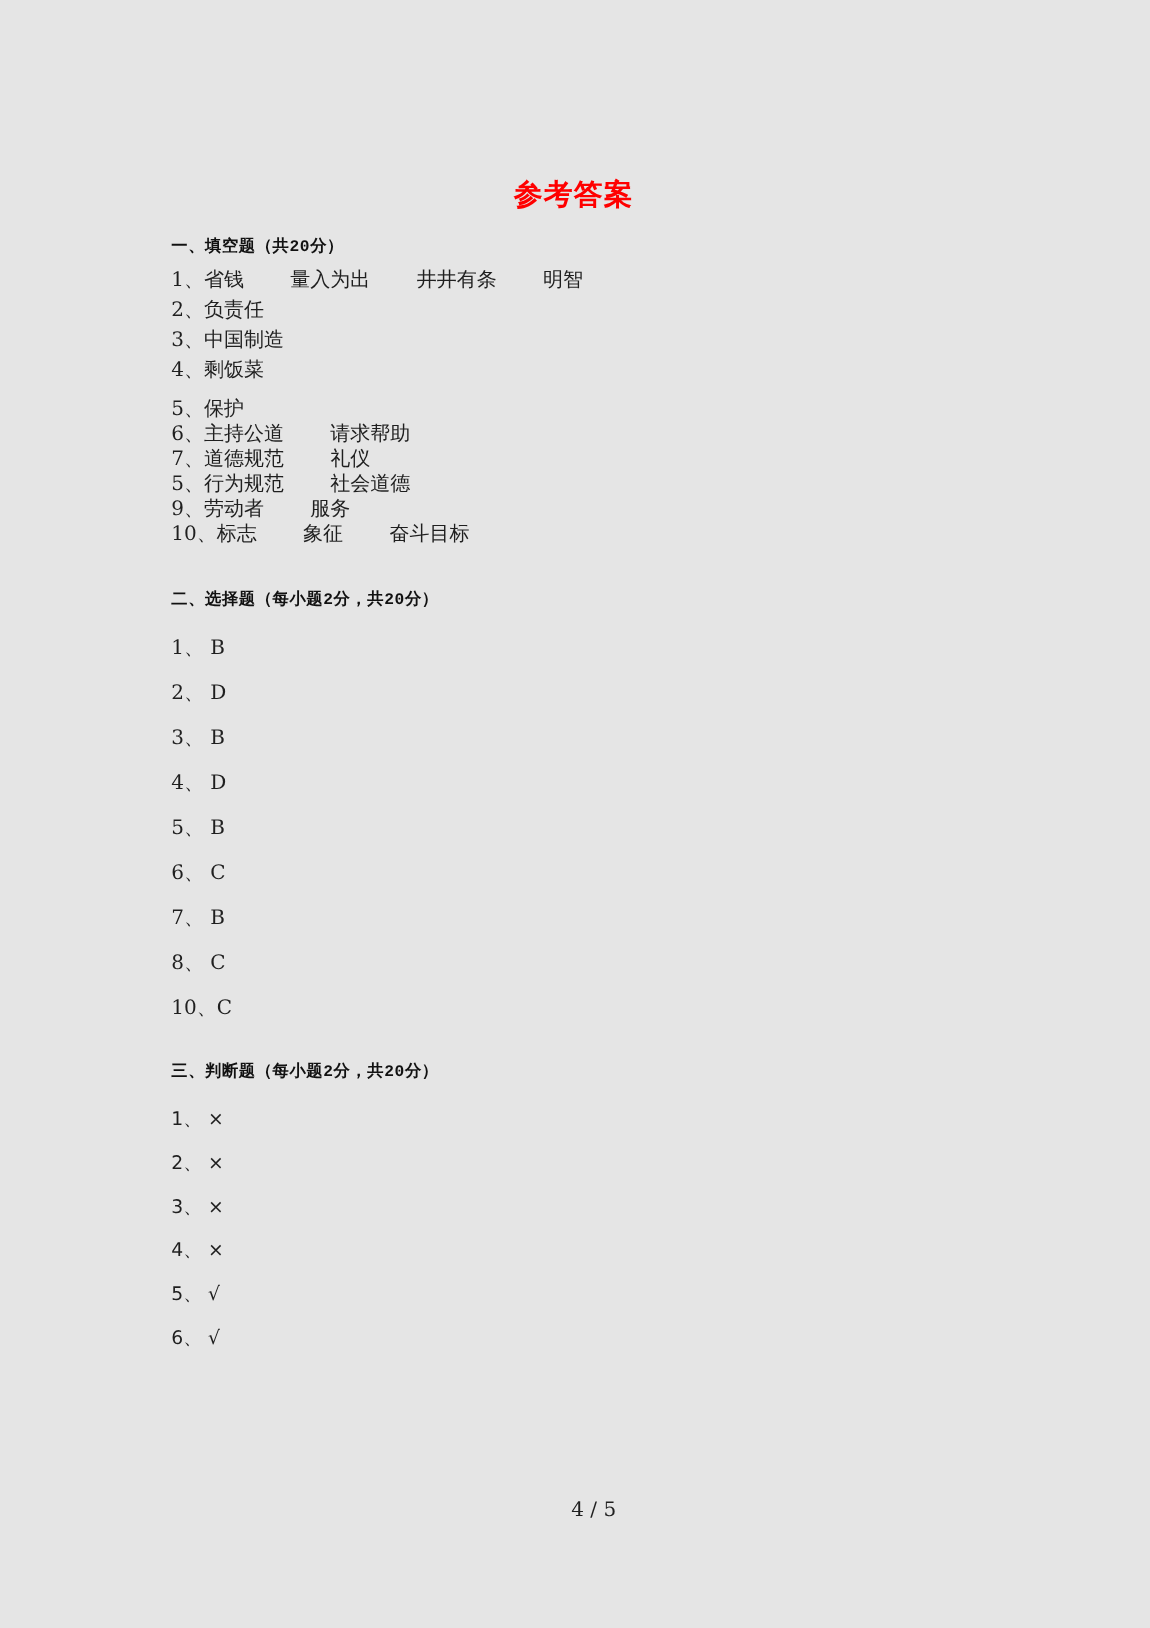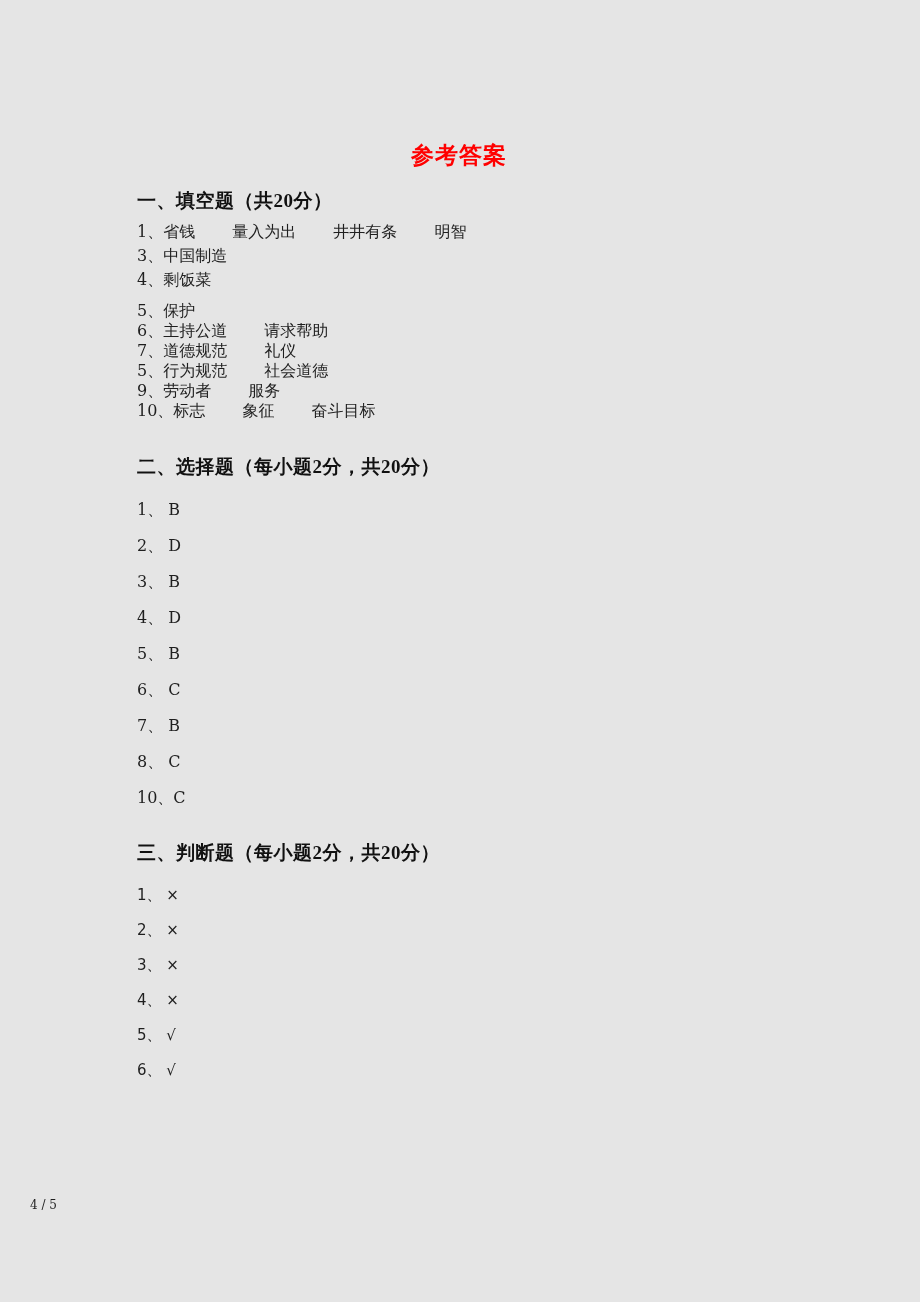--- a/index.html
+++ b/index.html
@@ -38,22 +38,22 @@
   
   .content {
     position: absolute;
     left: 137px;
     top: 188px;
     width: 700px;
   }
 
   
   .section-head {
-    font-family: Liberation Serif, serif;
-    font-size: 19px;
+    font-family: Liberation Mono, monospace;
+    font-size: 13px;
     font-weight: bold;
     color: #111111;
     letter-spacing: 0.5px;
     white-space: pre;
   }
   .sec1-head { margin: 0 0 6px 0; }
   .sec2-head { margin: 11px 0 4px 0; }
   .sec3-head { margin: 0 0 0 0; }
 
   
@@ -82,40 +82,42 @@
     font-family: "DejaVu Sans", "Liberation Sans", sans-serif;
     font-size: 15px;
   }
 
   
   .footer {
     position: absolute;
     left: 0;
     right: 0;
     top: 1198px;
+    text-align: center;
     font-family: "DejaVu Serif", "Liberation Serif", serif;
-    font-size: 12px;
+    font-size: 16px;
     color: #1f1f1f;
   }
   .footer .pg { display: inline-block; margin-left: 30px; }
 </style>
 </head>
 <body>
 
 <div class="page">
 
   <div class="doc-title" style="color: rgb(255, 0, 0);">
     <span class="title-inner">参考答案</span>
   </div>
 
   <div class="content">
 
     <div class="section-head sec1-head">一、填空题（共20分）</div>
     <div class="fill-list">
       <div class="ans-line">1、省钱　　 量入为出　　 井井有条　　 明智</div>
+      <div class="ans-line">2、负责任</div>
       <div class="ans-line">3、中国制造</div>
       <div class="ans-line gap-after">4、剩饭菜</div>
       <div class="ans-line tight">5、保护</div>
       <div class="ans-line tight">6、主持公道　　 请求帮助</div>
       <div class="ans-line tight">7、道德规范　　 礼仪</div>
       <div class="ans-line tight">5、行为规范　　 社会道德</div>
       <div class="ans-line tight">9、劳动者　　 服务</div>
       <div class="ans-line tight">10、标志　　 象征　　 奋斗目标</div>
     </div>
 

